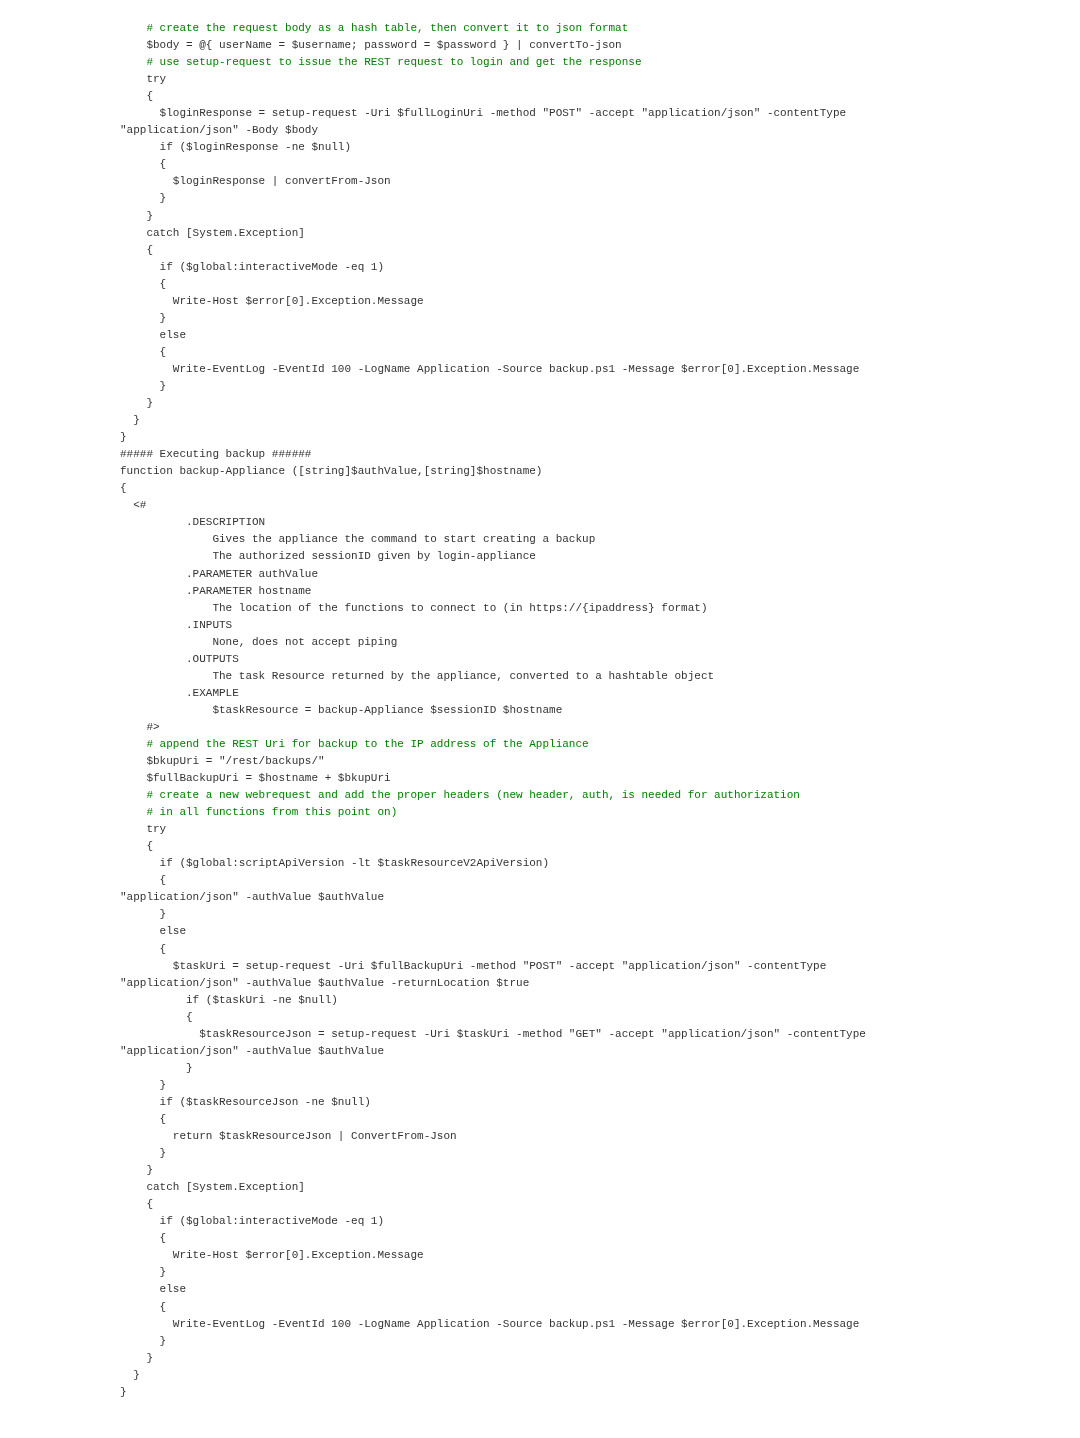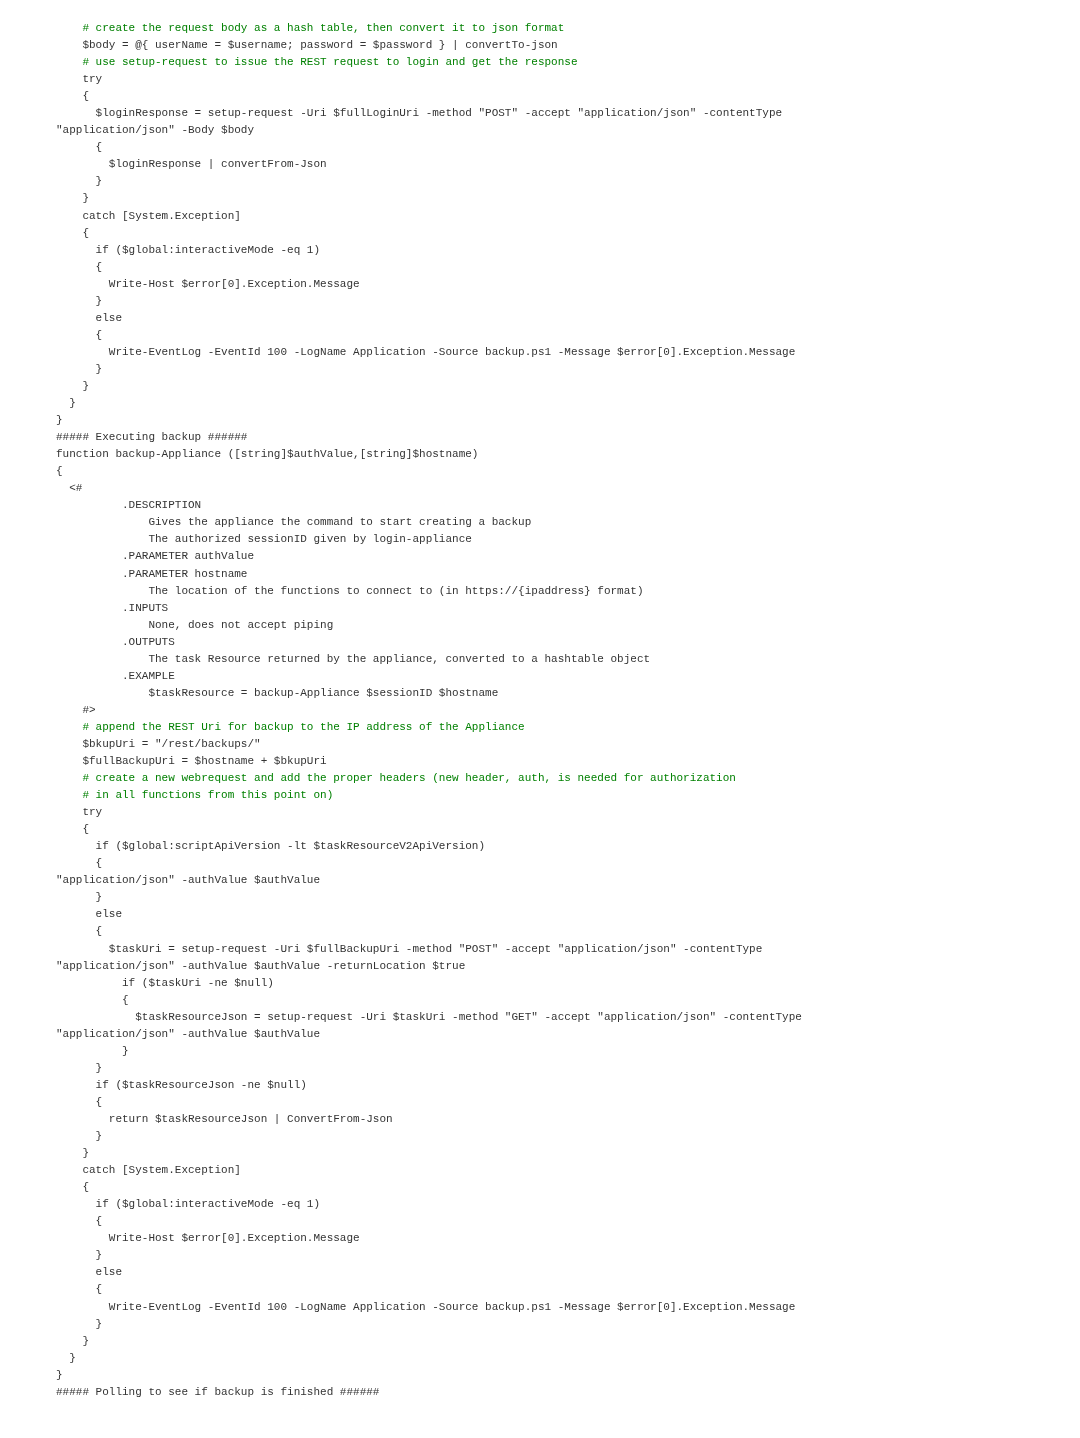--- a/index.html
+++ b/index.html
@@ -19,21 +19,21 @@
     }
 
     .page-container {
       width: 1080px;
       min-height: 1438px;
       background: #ffffff;
       padding: 20px 0 40px 0;
     }
 
     .code-block {
-      padding: 0 60px 0 56px;
+      padding: 0 60px 0 120px;
       line-height: 1.55;
     }
 
     .code-line {
       white-space: pre;
       font-family: 'Courier New', Courier, monospace;
       font-size: 11px;
       color: #333333;
       line-height: 1.55;
     }
@@ -57,20 +57,21 @@
 <div class="page-container">
   <div class="code-block">
     <div class="code-line comment">    # create the request body as a hash table, then convert it to json format</div>
     <div class="code-line">    $body = @{ userName = $username; password = $password } | convertTo-json</div>
     <div class="code-line"></div>
     <div class="code-line comment">    # use setup-request to issue the REST request to login and get the response</div>
     <div class="code-line">    try</div>
     <div class="code-line">    {</div>
     <div class="code-line">      $loginResponse = setup-request -Uri $fullLoginUri -method "POST" -accept "application/json" -contentType</div>
     <div class="code-line">"application/json" -Body $body</div>
+    <div class="code-line">      if ($loginResponse -ne $null)</div>
     <div class="code-line">      {</div>
     <div class="code-line">        $loginResponse | convertFrom-Json</div>
     <div class="code-line">      }</div>
     <div class="code-line">    }</div>
     <div class="code-line">    catch [System.Exception]</div>
     <div class="code-line">    {</div>
     <div class="code-line">      if ($global:interactiveMode -eq 1)</div>
     <div class="code-line">      {</div>
     <div class="code-line">        Write-Host $error[0].Exception.Message</div>
     <div class="code-line">      }</div>
@@ -141,19 +142,18 @@
     <div class="code-line">      }</div>
     <div class="code-line">      else</div>
     <div class="code-line">      {</div>
     <div class="code-line">        Write-EventLog -EventId 100 -LogName Application -Source backup.ps1 -Message $error[0].Exception.Message</div>
     <div class="code-line"></div>
     <div class="code-line">      }</div>
     <div class="code-line">    }</div>
     <div class="code-line">  }</div>
     <div class="code-line">}</div>
     <div class="code-line"></div>
-    <div class="code-line">##### Polling to see if backup is finished ######</div>
   </div>
 
   <div class="footer-right">
     
   </div>
 </div>
 
 </body></html>

